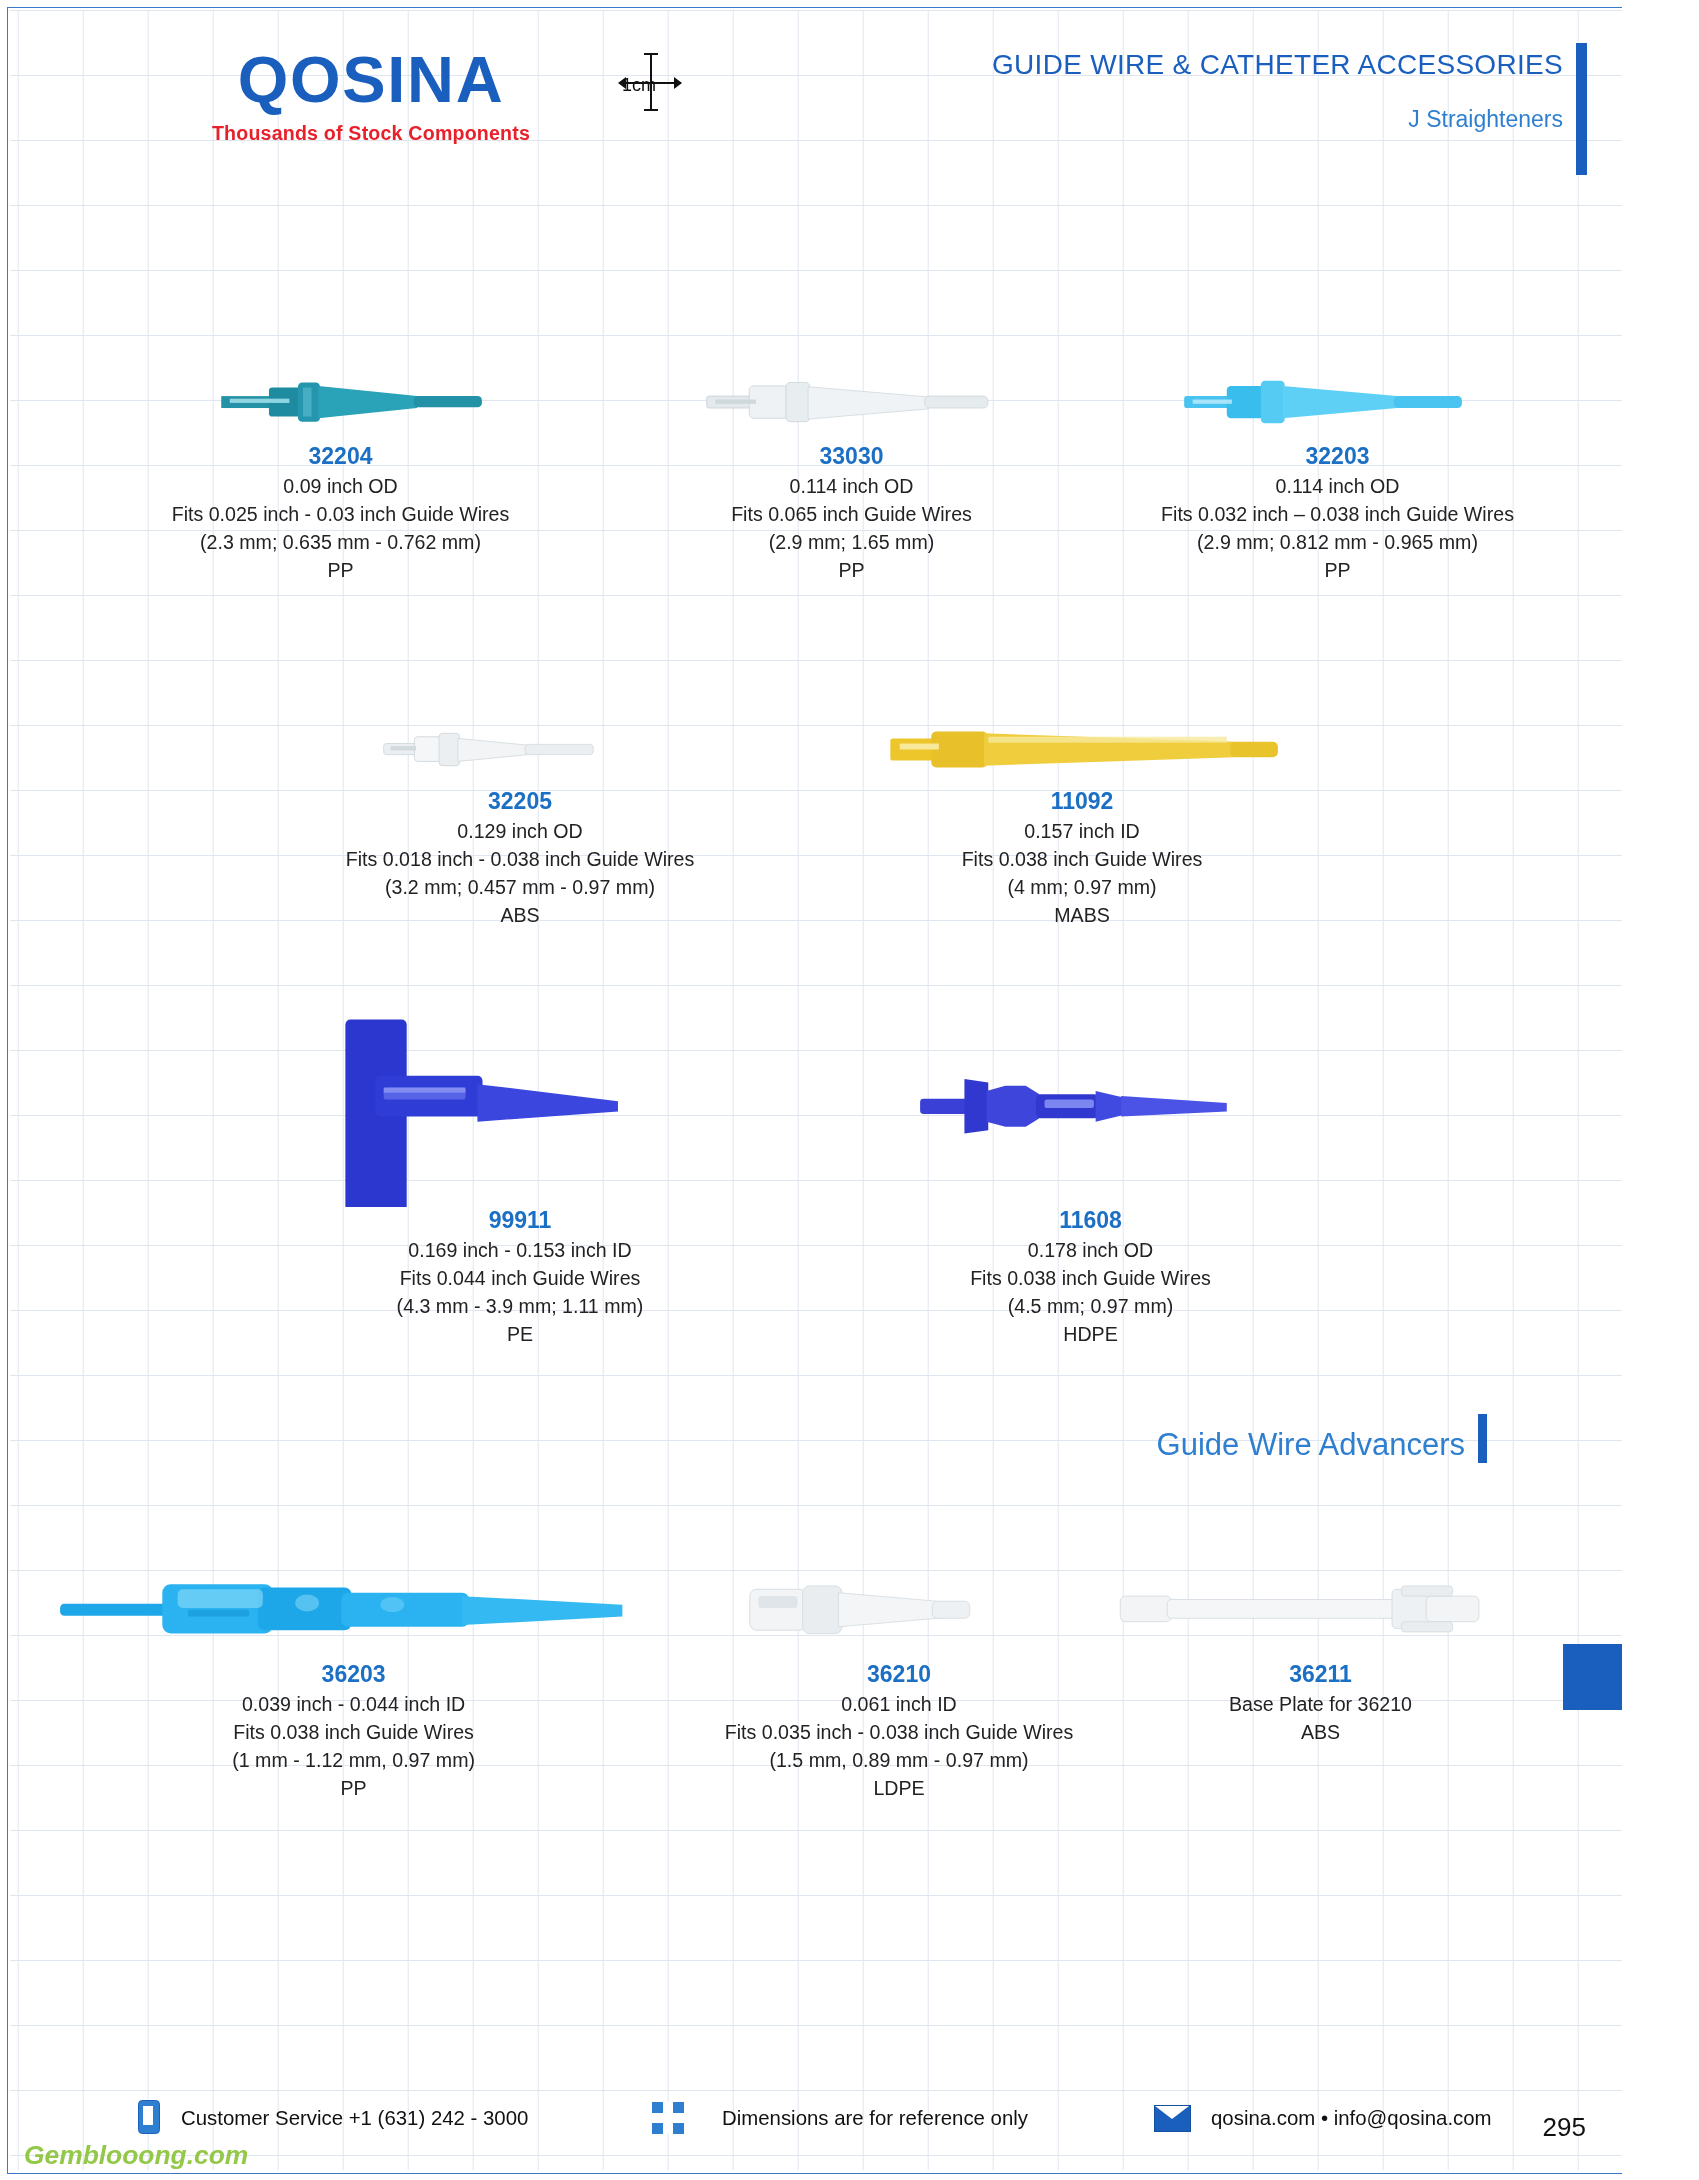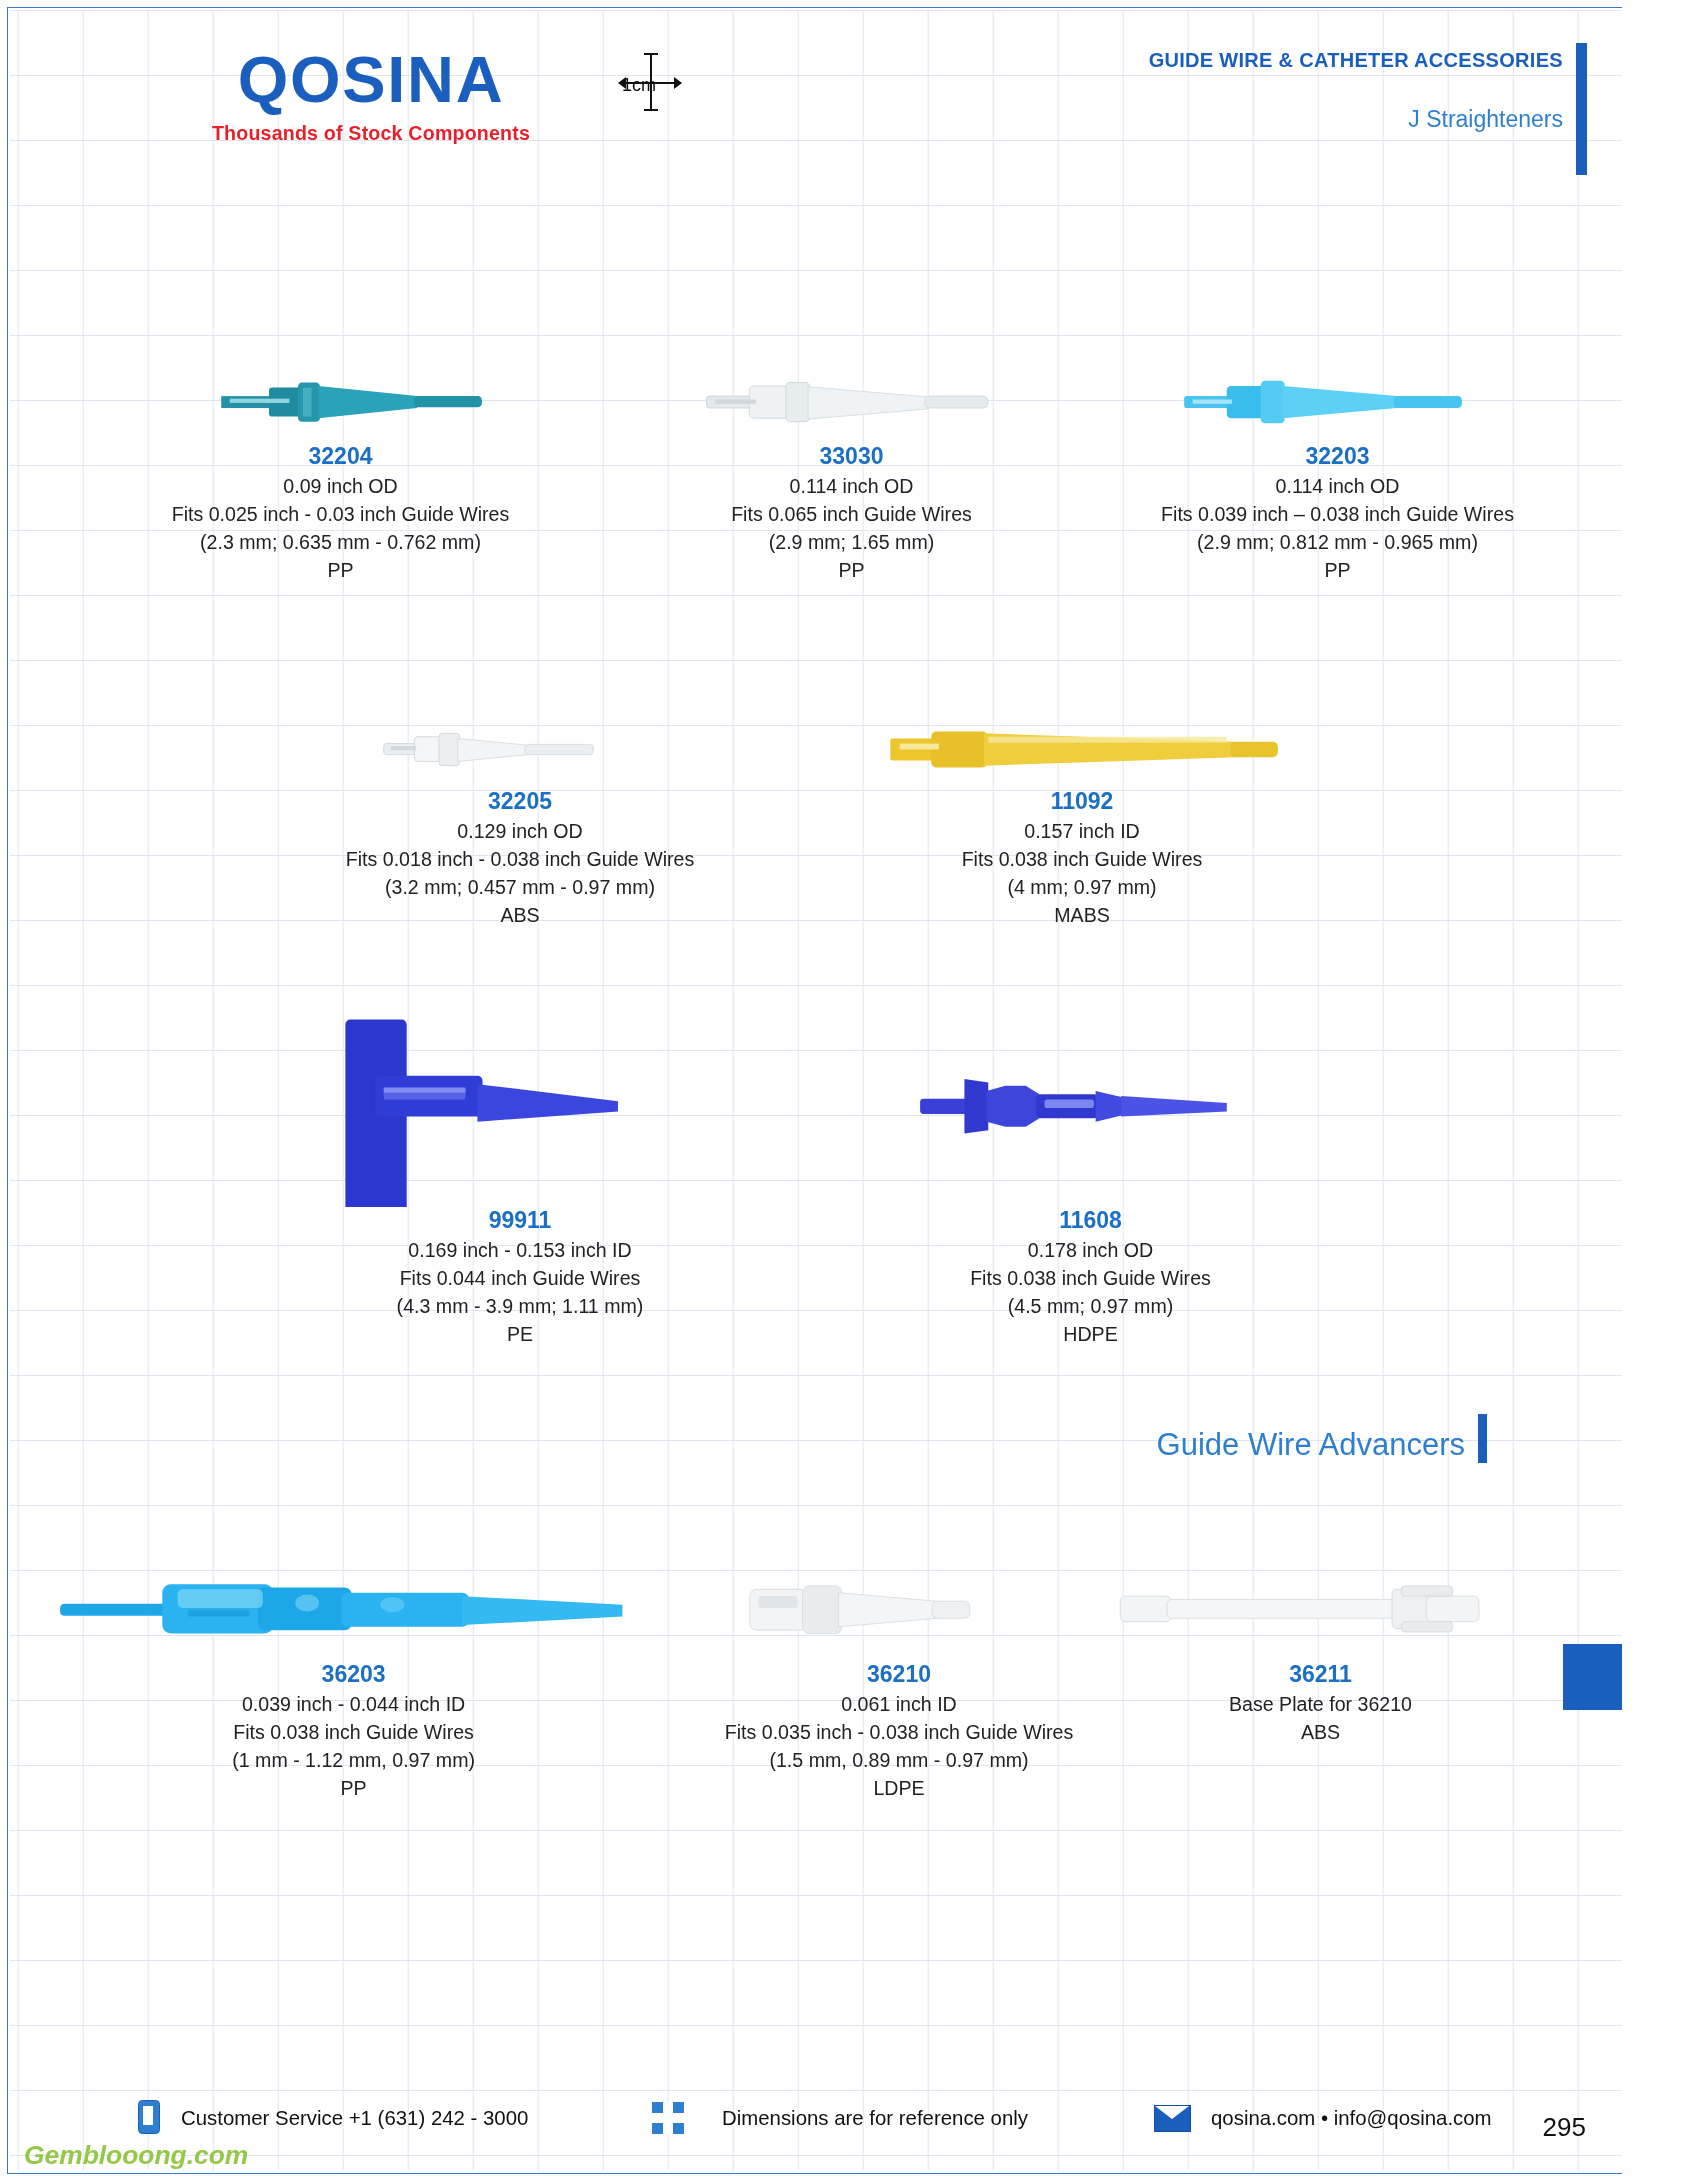--- a/index.html
+++ b/index.html
@@ -108,22 +108,22 @@
     left: 622px;
     top: 75px;
     font-size: 18px;
     color: #111;
   }
 
   .header-title {
     position: absolute;
     right: 136px;
     top: 49px;
-    font-size: 20px;
-    font-weight: bold;
+    font-size: 28px;
+    font-weight: normal;
     color: #1b5fbe;
     letter-spacing: 0.3px;
     text-align: left;
   }
   .header-sub {
     position: absolute;
     right: 136px;
     top: 106px;
     font-size: 23px;
     color: #2f7fd0;
@@ -344,21 +344,21 @@
           <rect x="100" y="40" width="55" height="14" rx="3" fill="#49c3ef"></rect>
           <rect x="150" y="28" width="44" height="38" rx="5" fill="#38bdec"></rect>
           <rect x="190" y="22" width="28" height="50" rx="5" fill="#55cbf4"></rect>
           <polygon points="216,28 350,40 350,54 216,66" fill="#5fd0f5"></polygon>
           <rect x="346" y="40" width="80" height="14" rx="5" fill="#49c3ef"></rect>
           <rect x="110" y="44" width="46" height="5" fill="#a8e4f9"></rect>
         </svg>
       </div>
       <div class="partno">32203</div>
       <div class="caption">0.114 inch OD</div>
-      <div class="caption">Fits 0.039 inch – 0.038 inch Guide Wires</div>
+      <div class="caption">Fits 0.032 inch – 0.038 inch Guide Wires</div>
       <div class="caption">(2.9 mm; 0.812 mm - 0.965  mm)</div>
       <div class="caption">PP</div>
     </div>
 
     <div class="item" style="left:290px; top:711px; width:460px;">
       <div style="position:relative;height:77px;">
         <svg width="460" height="77" viewBox="0 0 540 90">
           <rect x="110" y="38" width="40" height="13" rx="3" fill="#eceff1" stroke="#ced6da" stroke-width="1"></rect>
           <rect x="146" y="30" width="32" height="29" rx="4" fill="#f4f6f7" stroke="#ced6da" stroke-width="1"></rect>
           <rect x="175" y="26" width="24" height="38" rx="4" fill="#eceff1" stroke="#ced6da" stroke-width="1"></rect>

